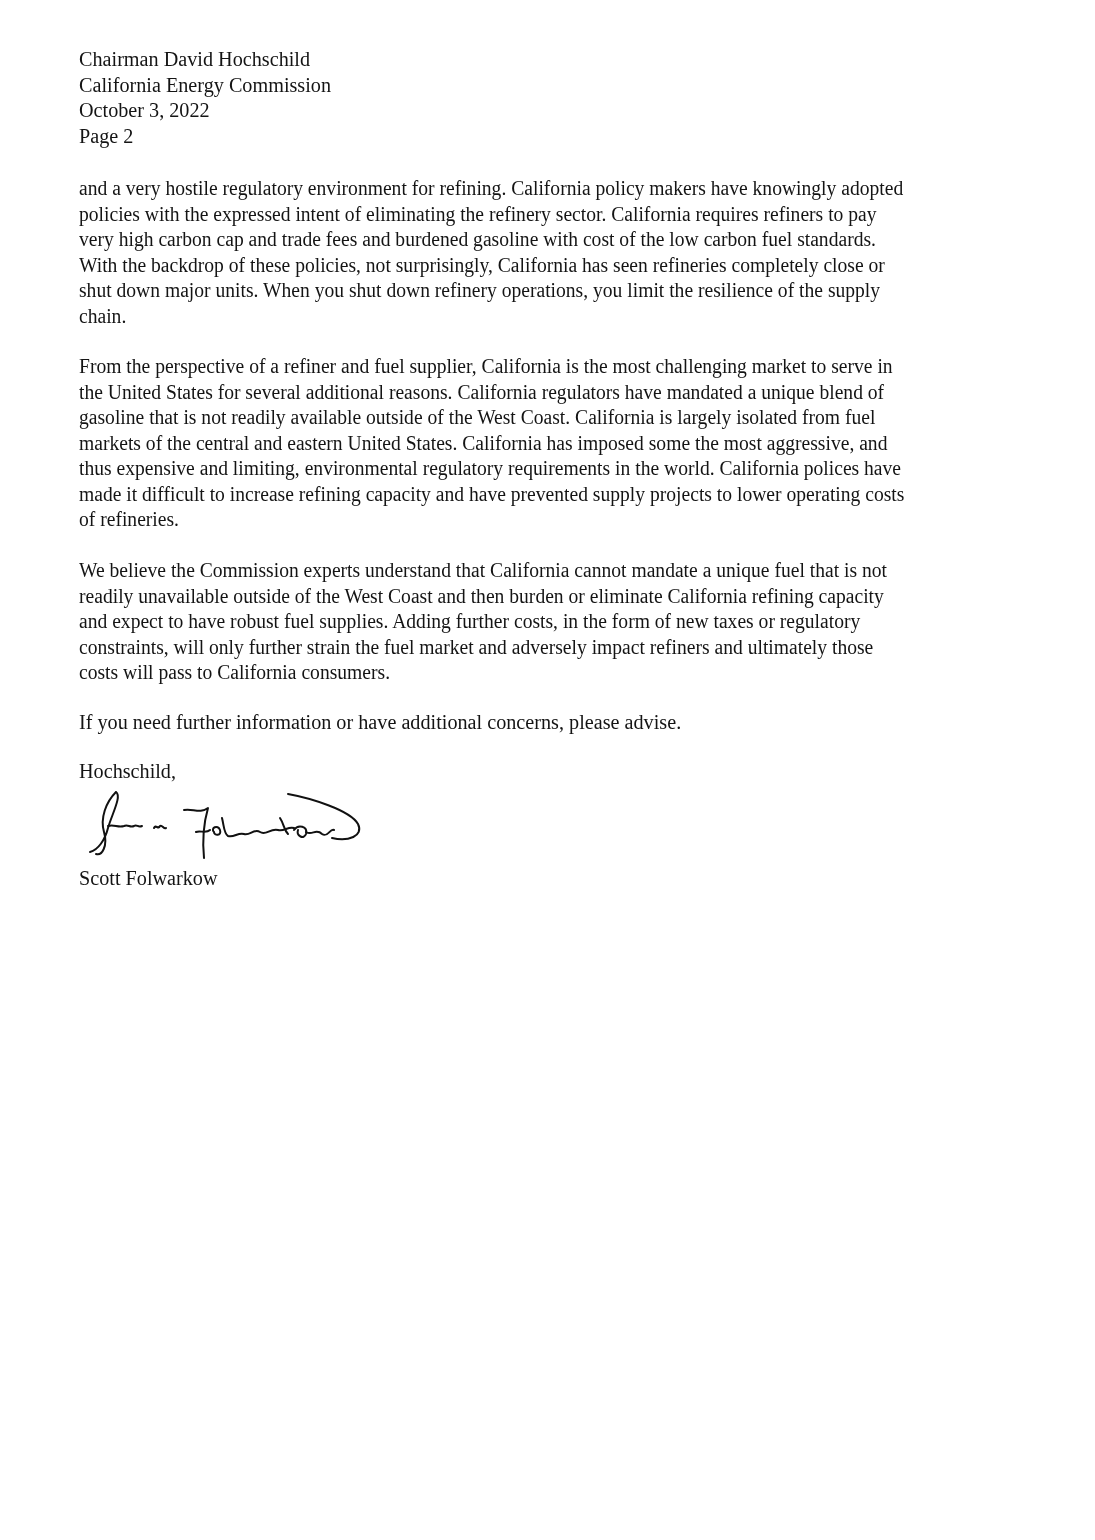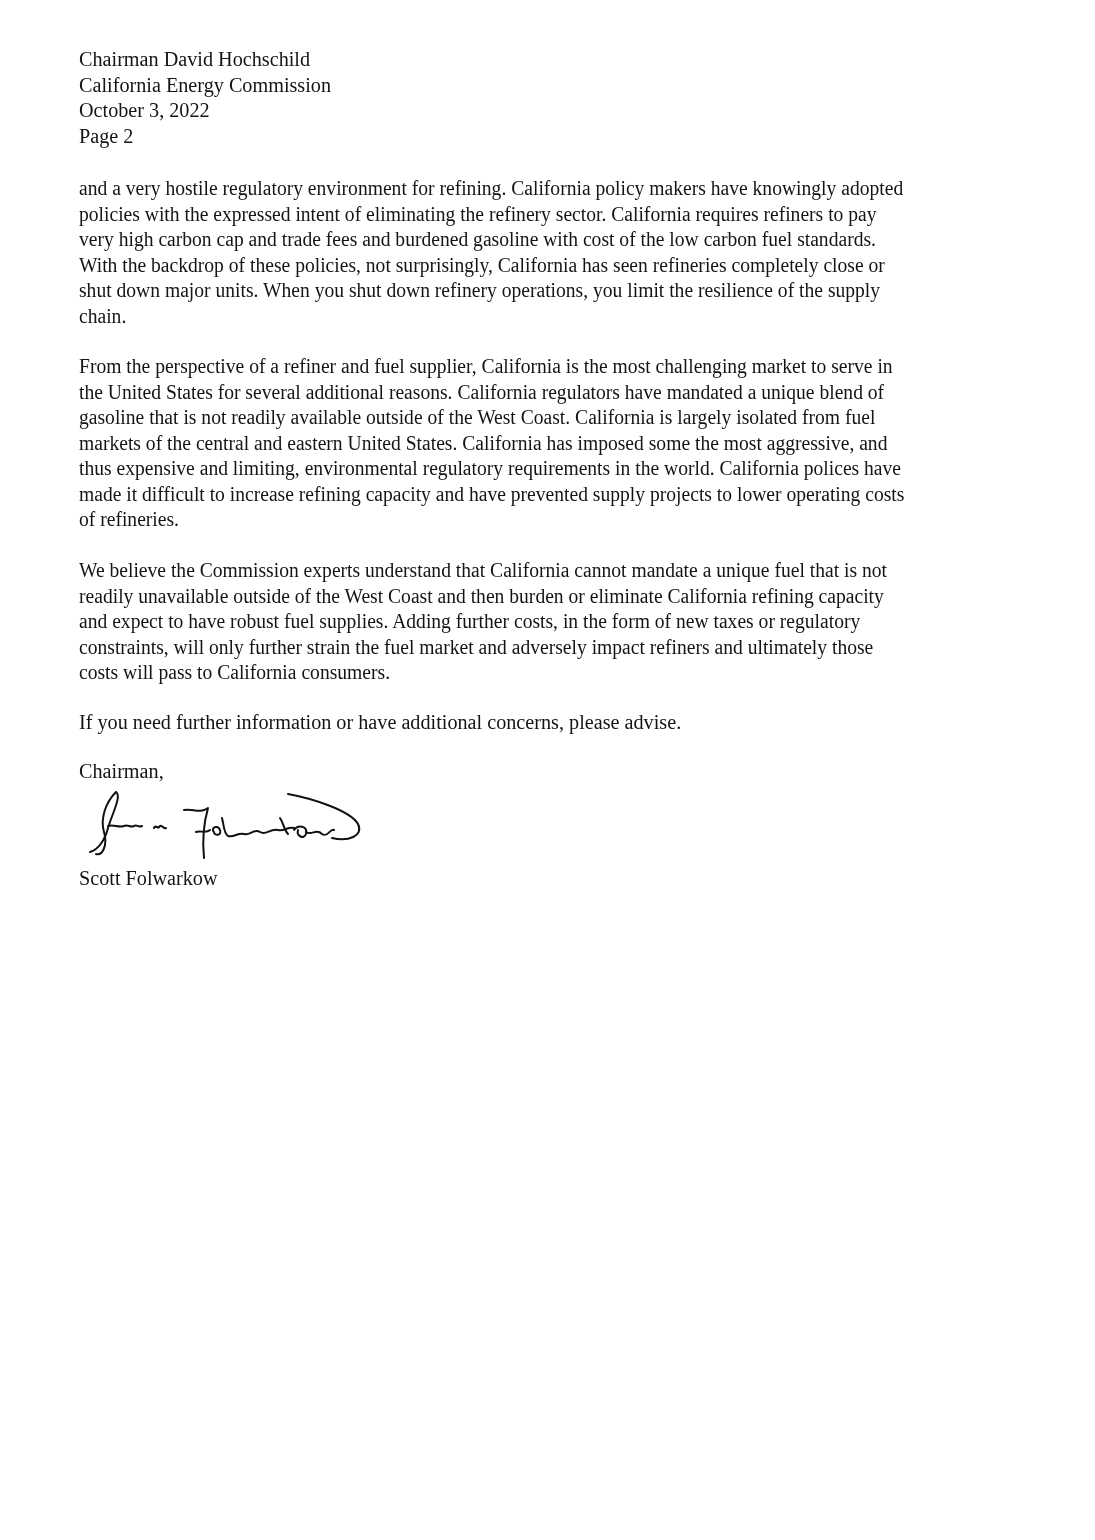--- a/index.html
+++ b/index.html
@@ -87,21 +87,21 @@
     <span class="line">and expect to have robust fuel supplies.  Adding further costs, in the form of new taxes or regulatory</span>
     <span class="line">constraints, will only further strain the fuel market and adversely impact refiners and ultimately those</span>
     <span class="line">costs will pass to California consumers.</span>
   </div>
 
   <div class="block closing-line">
     <span class="line">If you need further information or have additional concerns, please advise.</span>
   </div>
 
   <div class="block valediction">
-    <span class="line">Chairman,</span>
+    <span class="line">Hochschild,</span>
   </div>
 
   <div class="signature">
     <svg viewBox="0 0 290 72">
       <g fill="none" stroke="#111" stroke-width="2" stroke-linecap="round" stroke-linejoin="round">
 
         <path d="M28 4 C18 14, 12 30, 16 44 C20 58, 14 68, 8 66 M28 4 C34 8, 24 26, 20 40 C17 52, 10 62, 2 64"></path>
         <path d="M20 38 C26 36, 30 40, 36 38 C40 36, 42 40, 46 38 C49 36, 50 40, 54 38"></path>
 
         <path d="M66 40 C68 36, 70 42, 72 38 C74 36, 76 42, 78 40"></path>

